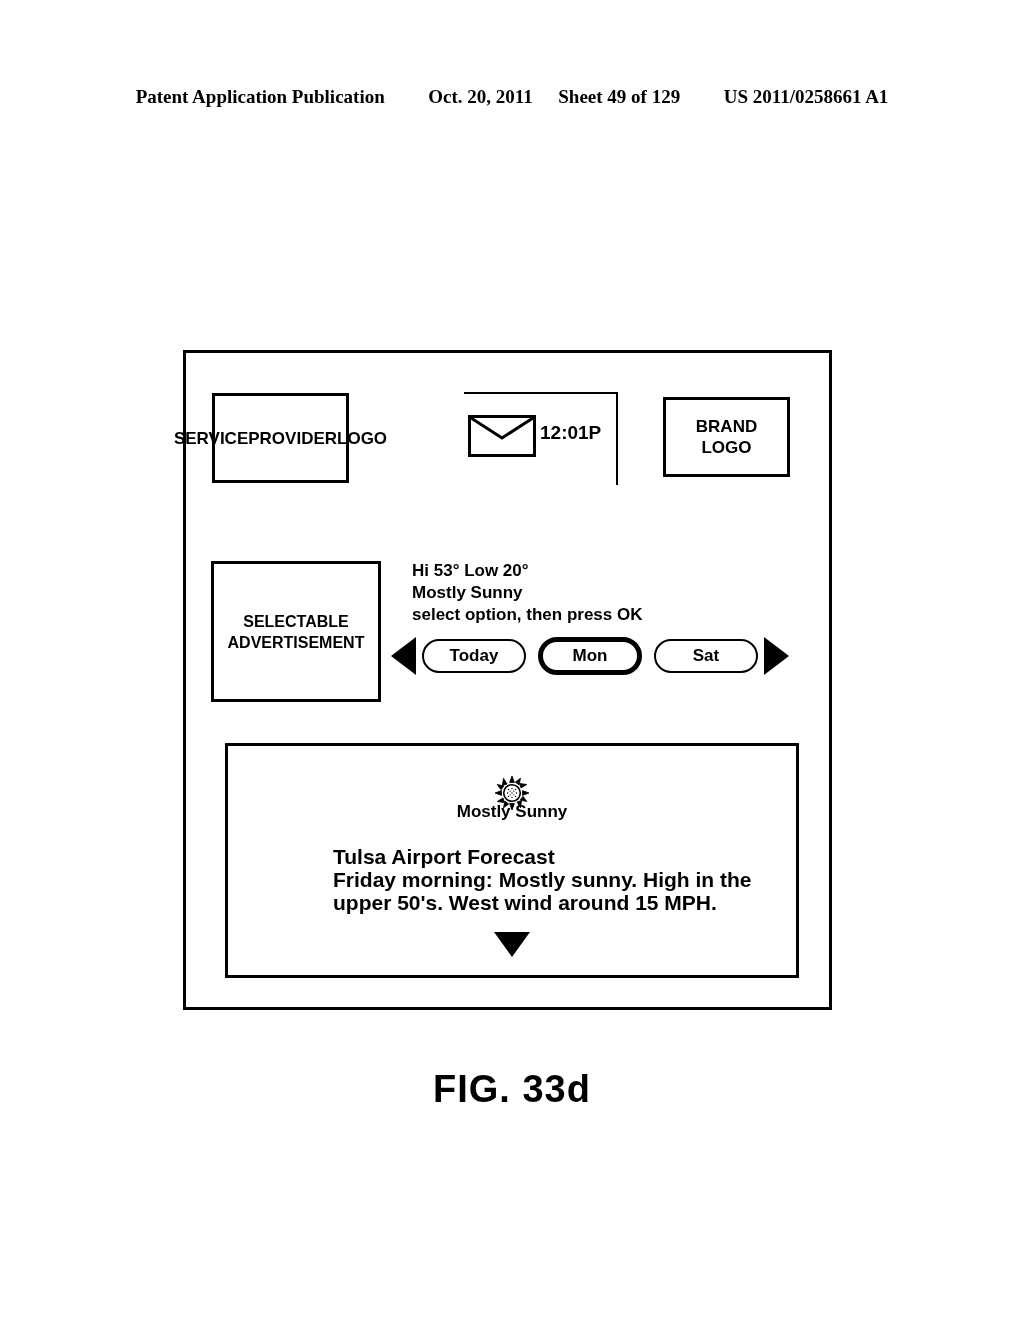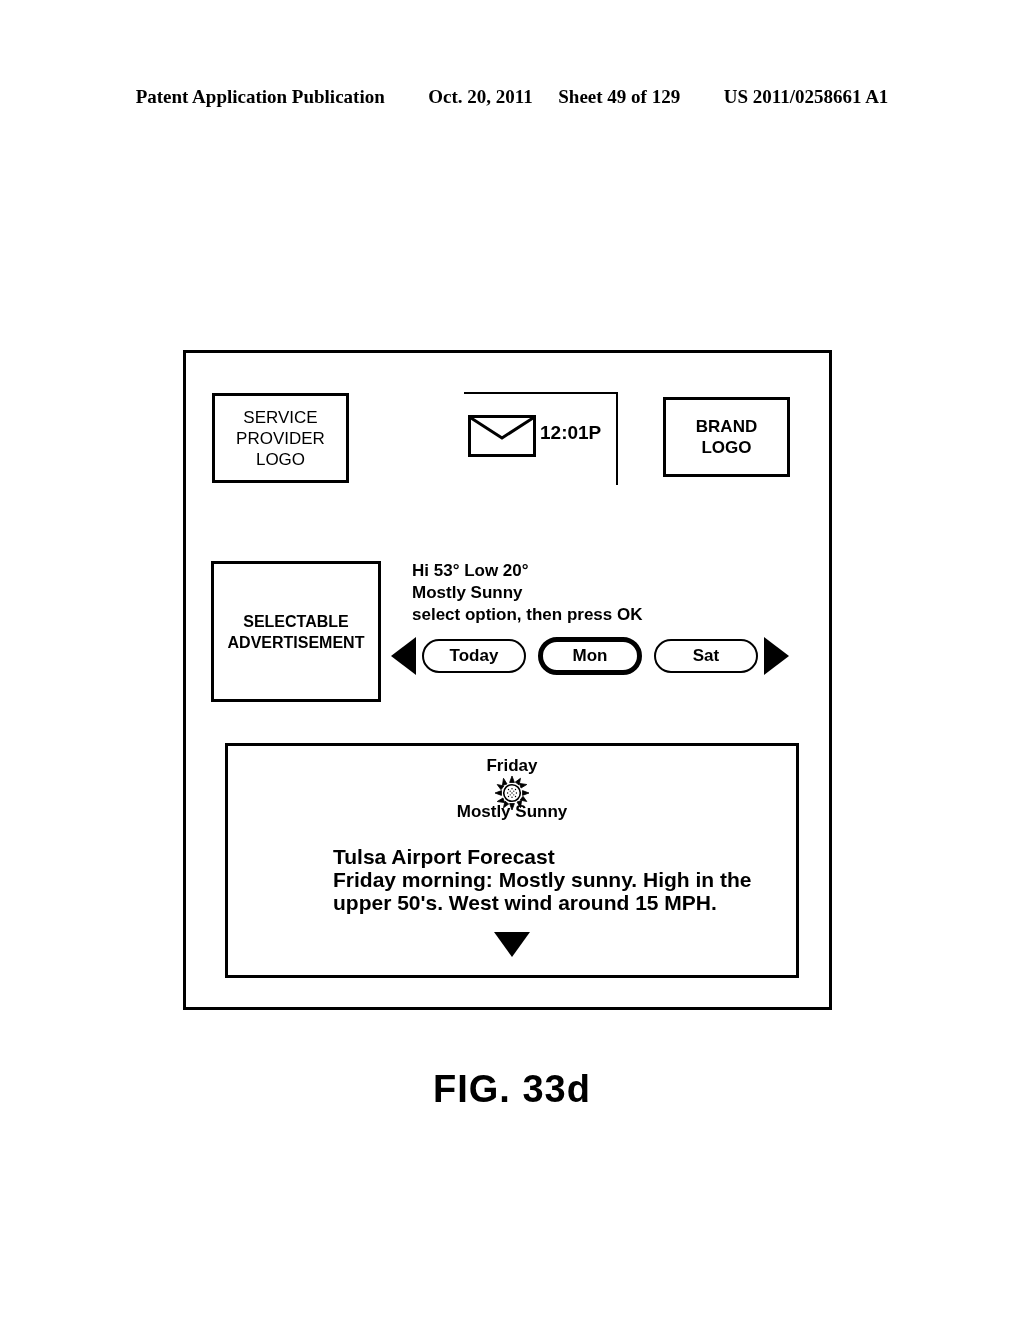--- a/index.html
+++ b/index.html
@@ -48,24 +48,24 @@
   
   .sp-logo-box {
     position: absolute;
     left: 26px;
     top: 40px;
     width: 137px;
     height: 90px;
     border: 3px solid #000;
     box-sizing: border-box;
     display: flex;
-    flex-direction: column;
+    flex-direction: row;
     align-items: center;
     justify-content: center;
-    font-weight: normal;
+    font-weight: bold;
     font-size: 17px;
     line-height: 21px;
     text-align: center;
   }
 
   .brand-logo-box {
     position: absolute;
     left: 477px;
     top: 44px;
     width: 127px;
@@ -311,21 +311,20 @@
     <div class="pill selected">
       <span>Mon</span>
     </div>
     <div class="pill">
       <span>Sat</span>
     </div>
     <div class="arrow-right"></div>
   </div>
 
   <div class="forecast-panel">
-    <div class="forecast-day">Friday</div>
     <div class="sun-icon-wrap">
       <svg width="34" height="34" viewBox="0 0 34 34">
         <g fill="#000" stroke="#000" stroke-width="0.8">
           <polygon points="17,0 19.4,6.5 14.6,6.5"></polygon>
           <polygon points="25.5,2.3 24.1,9.0 20.3,6.1"></polygon>
           <polygon points="31.8,8.5 26.0,12.0 24.6,7.4"></polygon>
           <polygon points="34,17 27.5,19.4 27.5,14.6"></polygon>
           <polygon points="31.8,25.5 25.1,24.1 28.0,20.3"></polygon>
           <polygon points="25.5,31.8 22.0,26.0 26.6,24.6"></polygon>
           <polygon points="17,34 14.6,27.5 19.4,27.5"></polygon>

